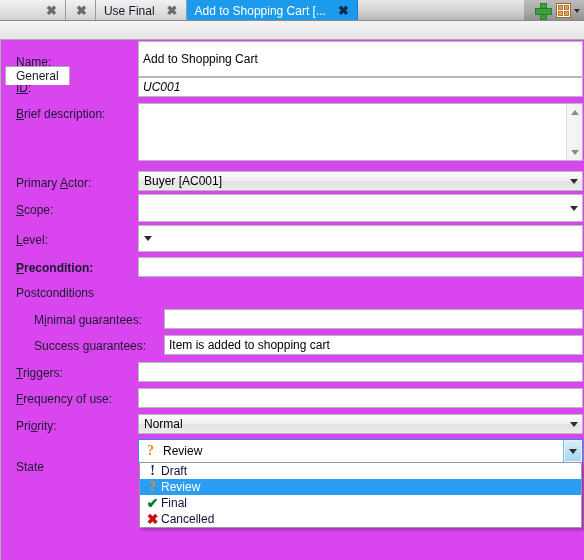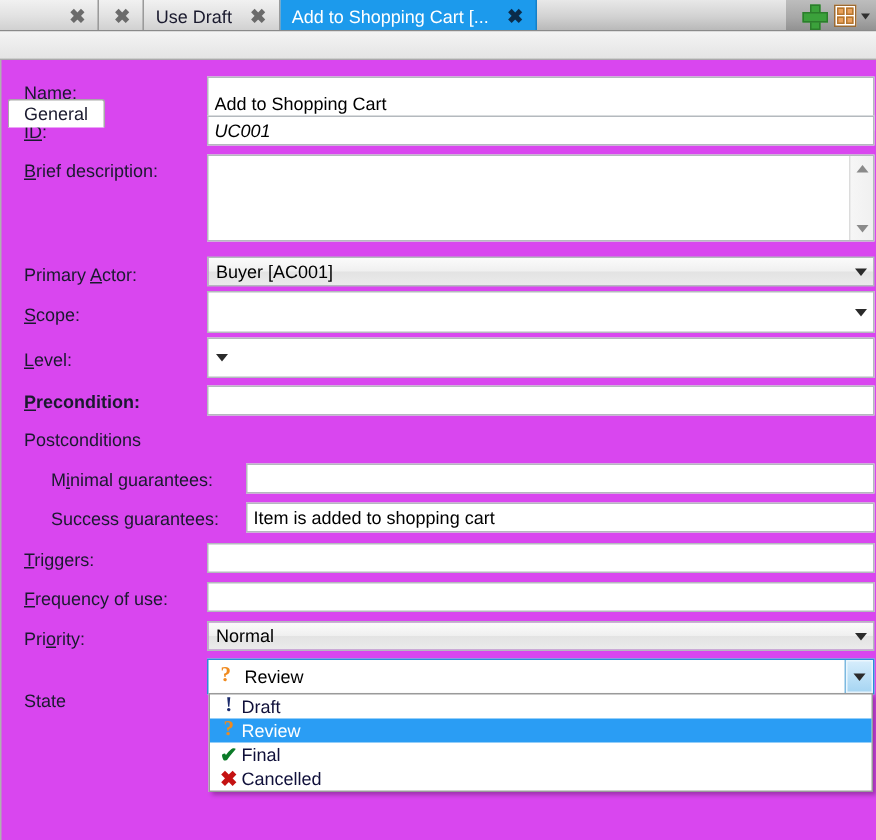--- a/index.html
+++ b/index.html
@@ -234,21 +234,21 @@
 
   <div class="otab partial">
     <span class="xclose">✖</span>
   </div>
 
   <div class="otab">
     <span class="xclose">✖</span>
   </div>
 
   <div class="otab">
-    <span class="lbl">Use Draft</span>
+    <span class="lbl">Use Final</span>
     <span class="xclose">✖</span>
   </div>
 
   <div class="otab active">
     <span class="lbl">Add to Shopping Cart [...</span>
     <span class="xclose">✖</span>
   </div>
 
   <div class="strip-right">
     <span class="plusicon"></span>
@@ -267,21 +267,21 @@
     <span>General</span>
   </div>
   <div class="itab" id="tab-flow">
     <span>Flow</span>
   </div>
 </div>
 
 <div class="content">
 
   <div class="lab" style="top:15px;"><u>N</u>ame:</div>
-  <input class="fld" style="left: 137px; top: 11px; width: 445px; height: 36px;" value="Add to Shopping Cart">
+  <input class="fld" style="left: 137px; top: 1px; width: 445px; height: 36px;" value="Add to Shopping Cart">
 
   <div class="lab" style="top:41px;"><u>ID</u>:</div>
   <input class="fld" style="left: 137px; top: 37px; width: 445px; height: 20px; font-style: italic;" value="UC001">
 
   <div class="lab" style="top:67px;"><u>B</u>rief description:</div>
   <div class="tabox" style="left:137px; top:63px; width:445px; height:58px;">
     <div class="sbar">
       <div class="sbtn">
           <span class="up"></span>
         </div>

